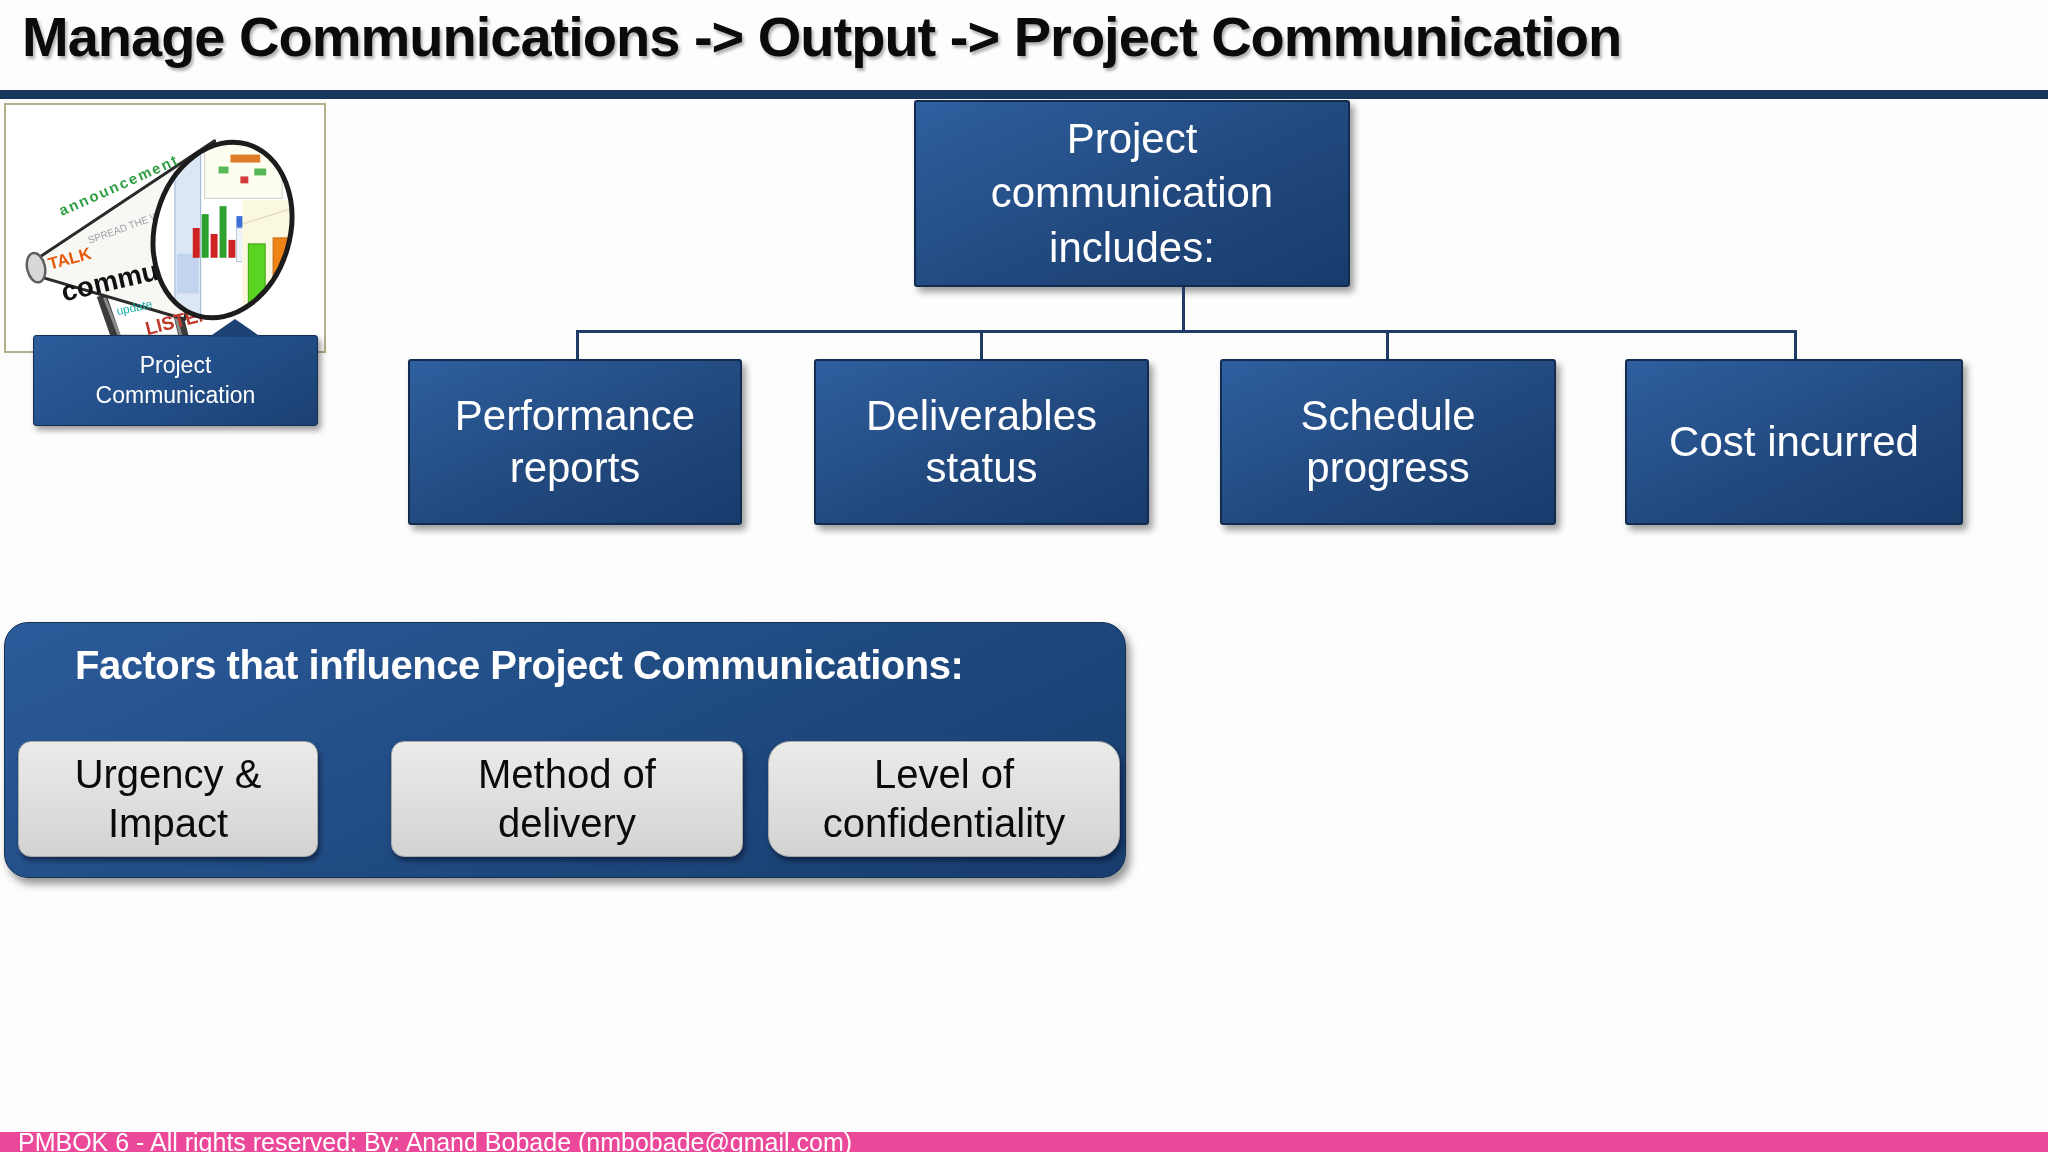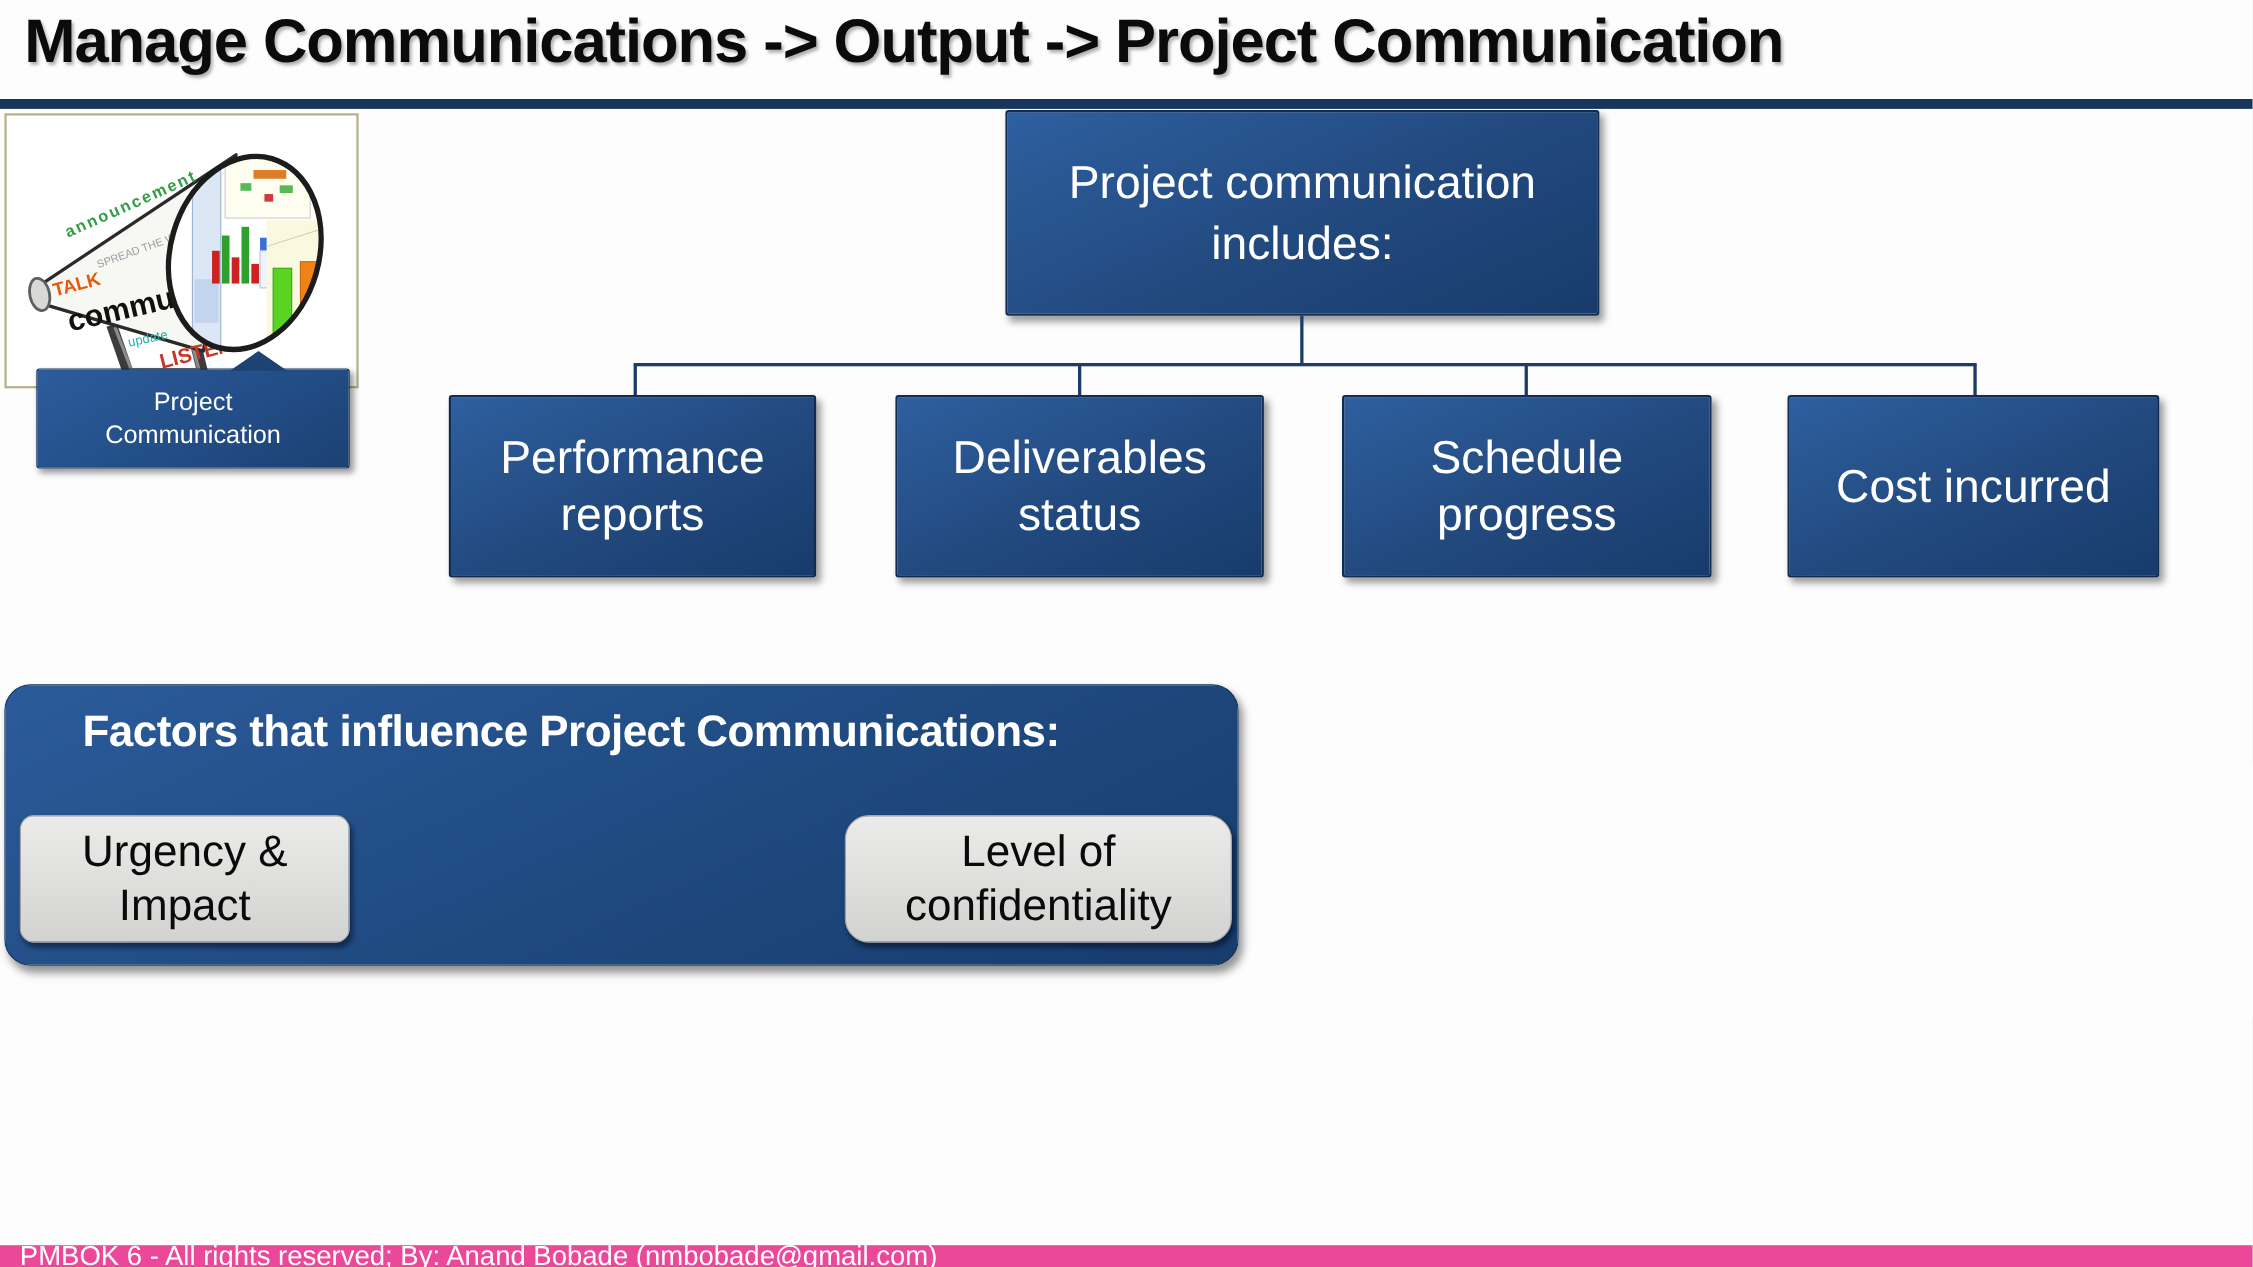--- a/index.html
+++ b/index.html
@@ -40,21 +40,21 @@
 
   
   .node{
     position:absolute;
     background:linear-gradient(155deg,#2e5f9f 0%,#22497e 55%,#173b6b 100%);
     border:2px solid #122c4f;border-radius:3px;
     box-shadow:4px 5px 7px rgba(0,0,0,0.38);
     color:#ffffff;display:flex;align-items:center;justify-content:center;
     text-align:center;box-sizing:border-box;
   }
-  .node.root{left:914px;top:100px;width:540px;height:187px;font-size:42px;line-height:1.3;padding:0 28px;}
+  .node.root{left:914px;top:100px;width:436px;height:187px;font-size:42px;line-height:1.3;padding:0 28px;}
   .node.child{top:359px;height:166px;font-size:42px;line-height:1.25;padding:0 20px;}
   #child-0{left:408px;width:334px;}
   #child-1{left:814px;width:335px;}
   #child-2{left:1220px;width:336px;}
   #child-3{left:1625px;width:338px;}
 
   .connector{position:absolute;background:#1e3c66;}
   #conn-root-stub{left:1182px;top:287px;width:3px;height:45px;}
   #conn-hline{left:576px;top:330px;width:1221px;height:3px;}
   .conn-drop{top:332px;width:3px;height:28px;}
@@ -178,20 +178,23 @@
   </div>
   <div class="node child" id="child-3">
     <span>Cost incurred</span>
   </div>
 
   <div class="factors-panel">
     <div class="factors-heading">Factors that influence Project Communications:</div>
     <div class="factor" id="factor-0">
       <span>Urgency &amp; Impact</span>
     </div>
+    <div class="factor" id="factor-1">
+      <span>Method of delivery</span>
+    </div>
     <div class="factor" id="factor-2">
       <span>Level of confidentiality</span>
     </div>
   </div>
 
   <div class="footer-bar">
     <span>PMBOK 6 - All rights reserved; By: Anand Bobade (nmbobade@gmail.com)</span>
   </div>
 
 </div>

